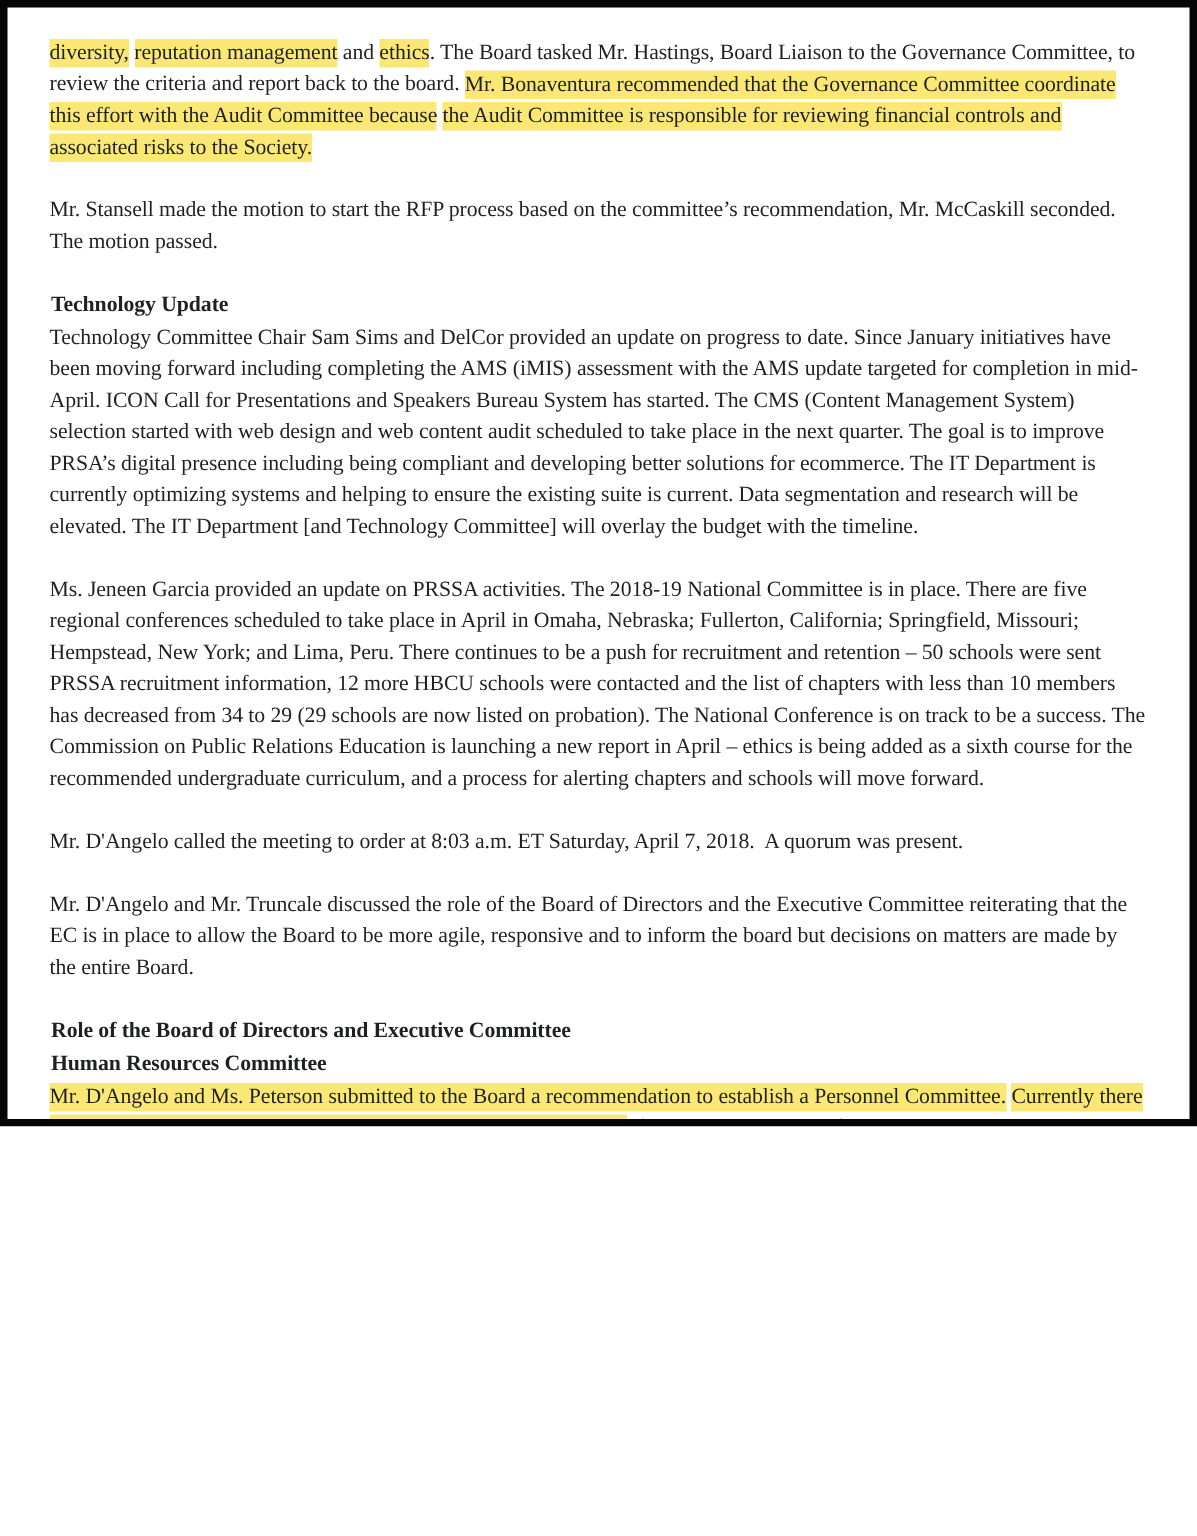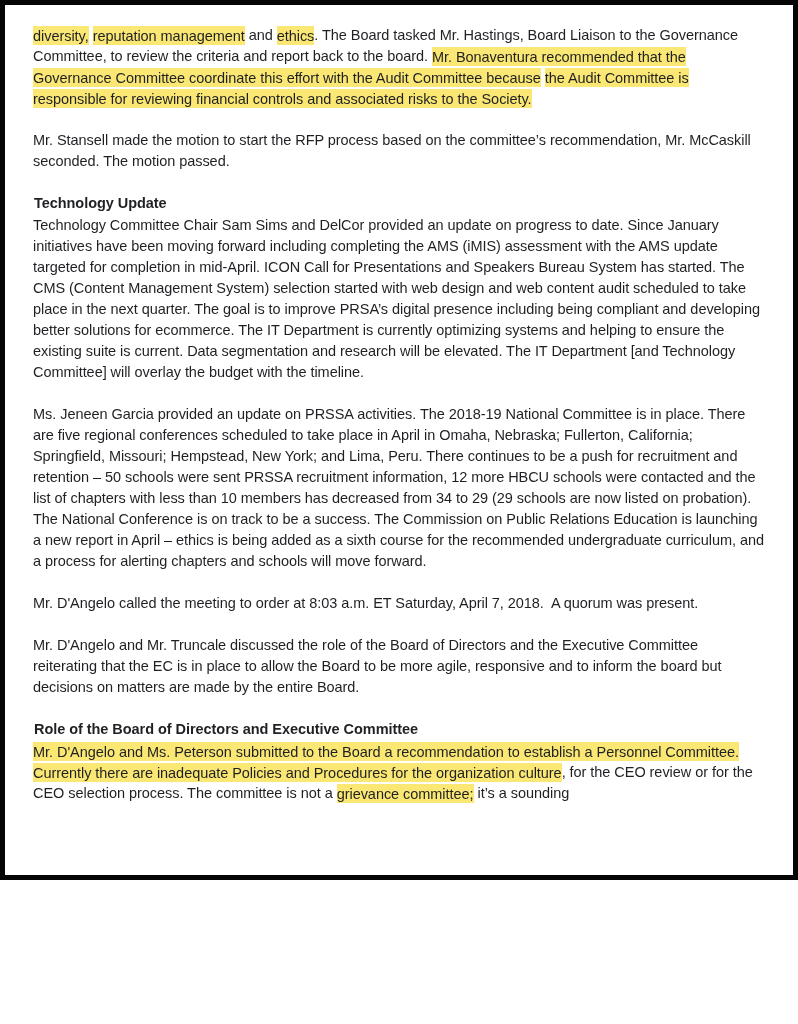--- a/index.html
+++ b/index.html
@@ -5,26 +5,26 @@
   :root{
     --bg:#ffffff;
     --border:#050505;
     --text:#1f2023;
     --highlight:#fbe874;
   }
   html,body{margin:0;padding:0;background:#ffffff;}
   .page{
     position:relative;
     width:798px;
-    height:880px;
+    height:751px;
     box-sizing:border-box;
     background:var(--bg);
     border:5px solid var(--border);
     overflow:hidden;
-    font-family:Liberation Sans, sans-serif;
+    font-family:Liberation Serif, serif;
     color:var(--text);
   }
   .doc-body{
     box-sizing:border-box;
     padding:20px 28px 10px 28px;
     font-size:14.5px;
     line-height:21px;
     letter-spacing:-0.05px;
     text-align:left;
   }
@@ -46,15 +46,16 @@
 <div class="page">
   <div class="doc-body">
       <div class="para body"><mark>diversity,</mark><span> </span><mark>reputation management</mark><span> and </span><mark>ethics</mark><span>. The Board tasked Mr. Hastings, Board Liaison to the Governance Committee, to review the criteria and report back to the board. </span><mark>Mr. Bonaventura recommended that the Governance Committee coordinate this effort with the Audit Committee because</mark><span> </span><mark>the Audit Committee is responsible for reviewing financial controls and associated risks to the Society.</mark></div>
       <div class="para body"><span>Mr. Stansell made the motion to start the RFP process based on the committee’s recommendation, Mr. McCaskill seconded. The motion passed.</span></div>
       <div class="para heading"><span>Technology Update</span></div>
       <div class="para body"><span>Technology Committee Chair Sam Sims and DelCor provided an update on progress to date. Since January initiatives have been moving forward including completing the AMS (iMIS) assessment with the AMS update targeted for completion in mid-April. ICON Call for Presentations and Speakers Bureau System has started. The CMS (Content Management System) selection started with web design and web content audit scheduled to take place in the next quarter. The goal is to improve PRSA’s digital presence including being compliant and developing better solutions for ecommerce. The IT Department is currently optimizing systems and helping to ensure the existing suite is current. Data segmentation and research will be elevated. The IT Department [and Technology Committee] will overlay the budget with the timeline.</span></div>
       <div class="para body"><span>Ms. Jeneen Garcia provided an update on PRSSA activities. The 2018-19 National Committee is in place. There are five regional conferences scheduled to take place in April in Omaha, Nebraska; Fullerton, California; Springfield, Missouri; Hempstead, New York; and Lima, Peru. There continues to be a push for recruitment and retention – 50 schools were sent PRSSA recruitment information, 12 more HBCU schools were contacted and the list of chapters with less than 10 members has decreased from 34 to 29 (29 schools are now listed on probation). The National Conference is on track to be a success. The Commission on Public Relations Education is launching a new report in April – ethics is being added as a sixth course for the recommended undergraduate curriculum, and a process for alerting chapters and schools will move forward.</span></div>
       <div class="para body"><span>Mr. D'Angelo called the meeting to order at 8:03 a.m. ET Saturday, April 7, 2018.&nbsp; A quorum was present.</span></div>
       <div class="para body"><span>Mr. D'Angelo and Mr. Truncale discussed the role of the Board of Directors and the Executive Committee reiterating that the EC is in place to allow the Board to be more agile, responsive and to inform the board but decisions on matters are made by the entire Board.</span></div>
       <div class="para heading"><span>Role of the Board of Directors and Executive Committee</span></div>
+      <div class="para heading"><span>Human Resources Committee</span></div>
       <div class="para body"><mark>Mr. D'Angelo and Ms. Peterson submitted to the Board a recommendation to establish a Personnel Committee.</mark><span> </span><mark>Currently there are inadequate Policies and Procedures for the organization culture</mark><span>, for the CEO review or for the CEO selection process. The committee is not a </span><mark>grievance committee;</mark><span> it’s a sounding</span></div>
     </div>
 </div>
 
 </body></html>

